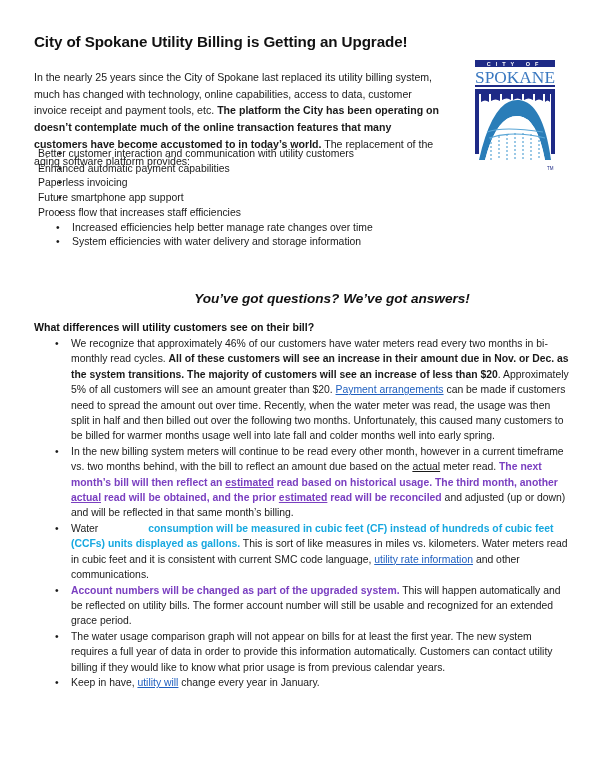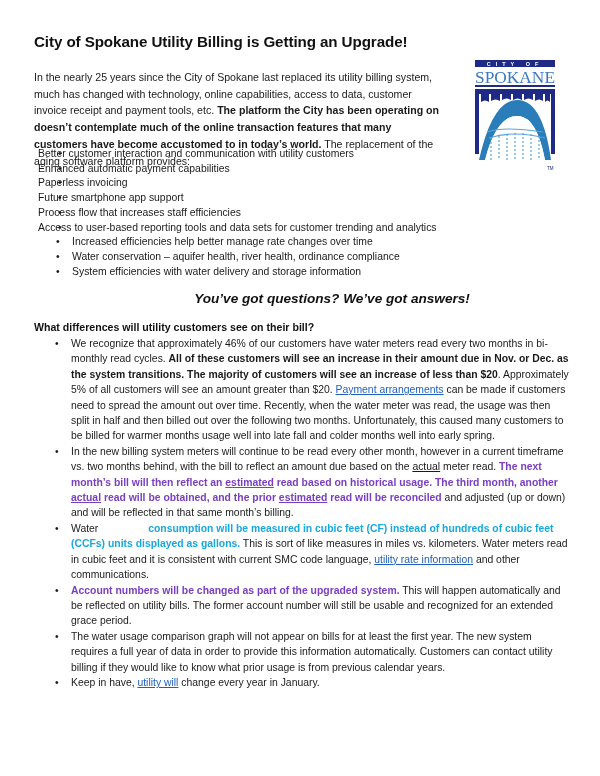--- a/index.html
+++ b/index.html
@@ -70,23 +70,21 @@
       <text x="74" y="110" font-size="4.5" fill="#1e2a86" font-family="Liberation Sans, sans-serif">TM</text>
     </svg>
   </div>
 
   <ul class="benefits">
     <li>Better customer interaction and communication with utility customers</li>
     <li>Enhanced automatic payment capabilities</li>
     <li>Paperless invoicing</li>
     <li>Future smartphone app support</li>
     <li>Process flow that increases staff efficiencies</li>
-    <li>Access to user-based reporting tools and data sets for customer trending and analytics</li>
     <li class="out">Increased efficiencies help better manage rate changes over time</li>
-    <li class="out">Water conservation – aquifer health, river health, ordinance compliance</li>
     <li class="out">System efficiencies with water delivery and storage information</li>
   </ul>
 
   <div class="qa-head">You’ve got questions? We’ve got answers!</div>
 
   <div class="section-q">What differences will utility customers see on their bill?</div>
 
   <ul class="answers">
     <li><span>We recognize that approximately 46% of our customers have water meters read every two months in bi-monthly read cycles. </span><span class="bold">All of these customers will see an increase in their amount due in Nov. or Dec. as the system transitions. The majority of customers will see an increase of less than $20</span><span>. Approximately 5% of all customers will see an amount greater than $20. </span><a class="link" href="#">Payment arrangements</a><span> can be made if customers need to spread the amount out over time. Recently, when the water meter was read, the usage was then split in half and then billed out over the following two months.  Unfortunately, this caused many customers to be billed for warmer months usage well into late fall and colder months well into early spring.</span></li>
     <li><span>In the new billing system meters will continue to be read every other month, however in a current timeframe vs. two months behind, with the bill to reflect an amount due based on the </span><span class="u">actual</span><span> meter read. </span><span class="purple">The next month’s bill will then reflect an </span><span class="purple u">estimated</span><span class="purple"> read based on historical usage.  The third month, another </span><span class="purple u">actual</span><span class="purple"> read will be obtained, and the prior </span><span class="purple u">estimated</span><span class="purple"> read will be reconciled</span><span> and adjusted (up or down) and will be reflected in that same month’s billing.</span></li>

